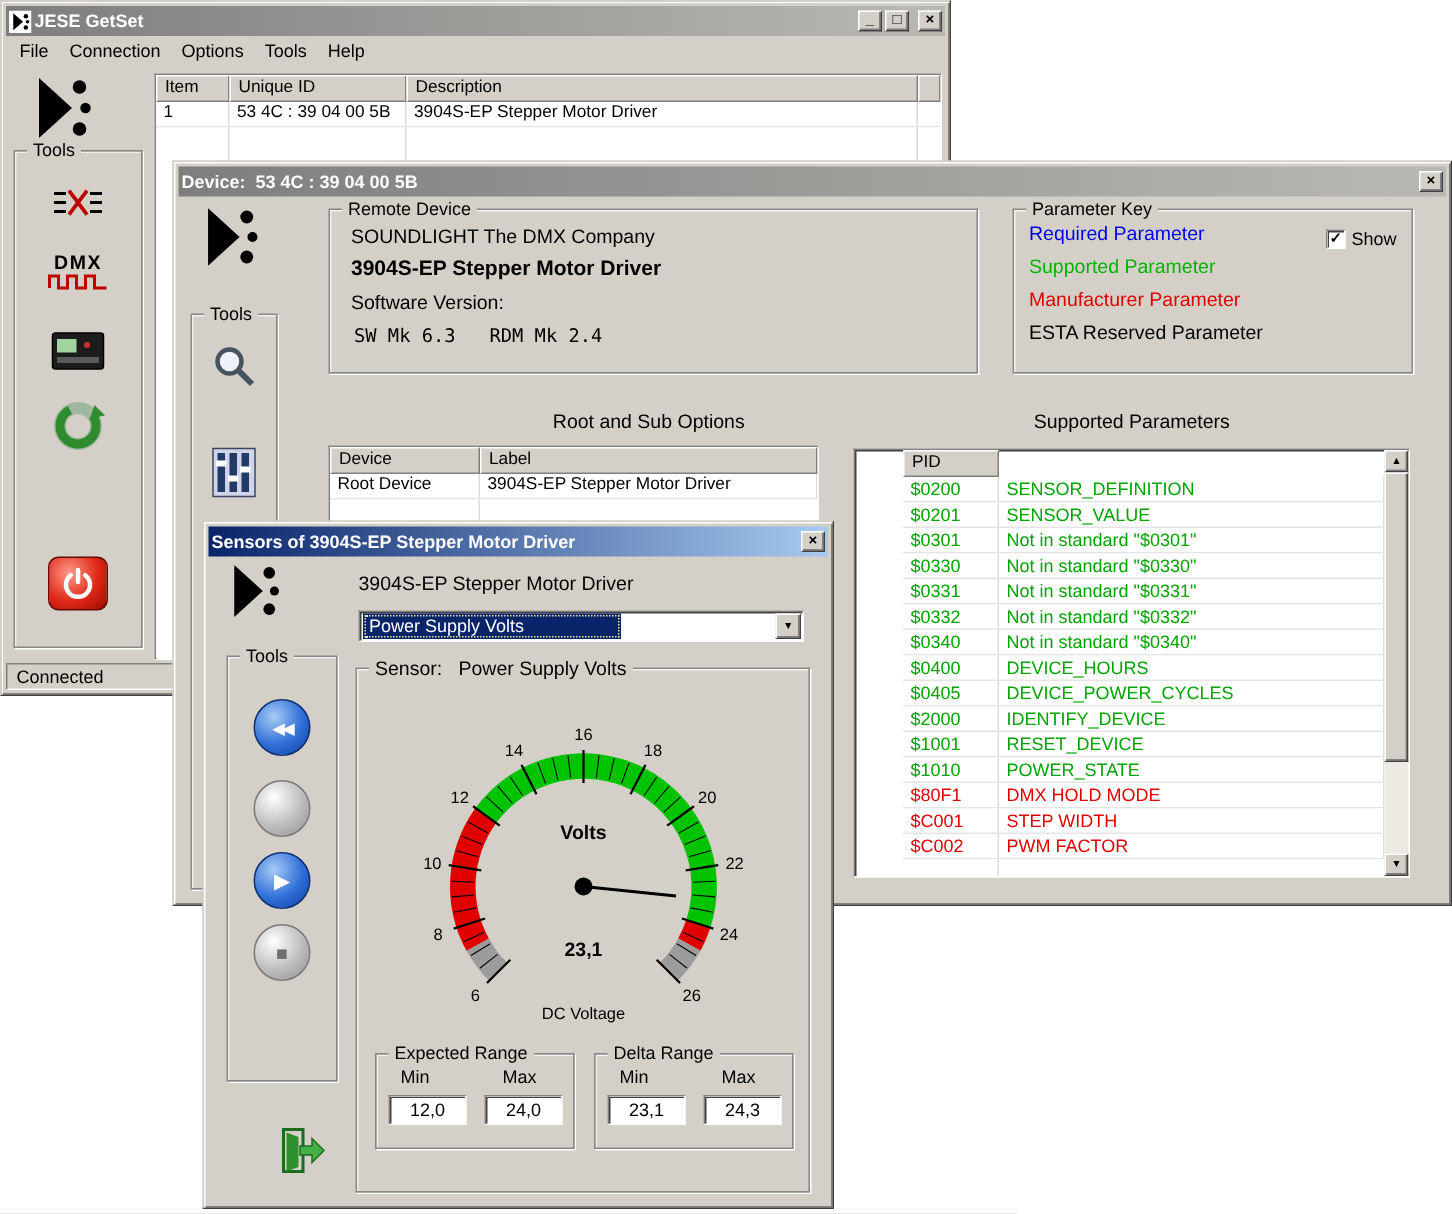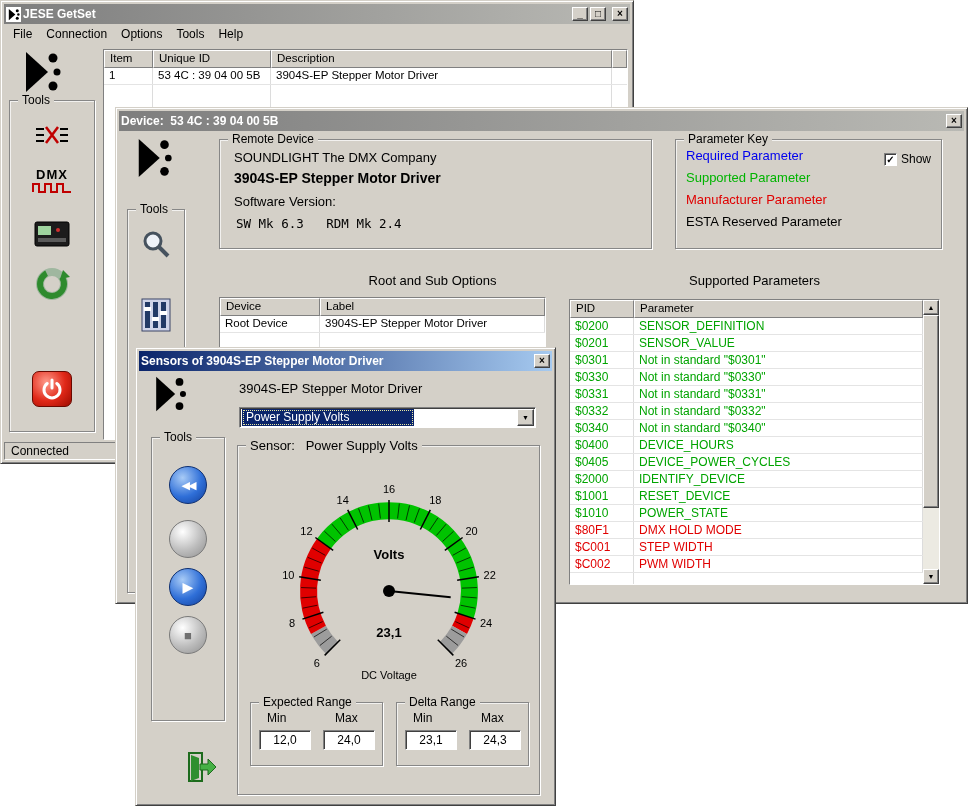--- a/index.html
+++ b/index.html
@@ -46,21 +46,21 @@
         border-color:#fff #808080 #808080 #fff; font-size:11.5px; padding:1px 5px;
         white-space:nowrap; overflow:hidden; }
   .trow { display:flex; flex:none; height:17px; font-size:11.5px; background:#fff;
           border-bottom:1px solid #e4e4e4; }
   .trow .cell { padding:1px 5px; white-space:nowrap; overflow:hidden;
                 border-right:1px solid #dcdcdc; }
   .params-rows .trow { font-size:12px; }
   .grid-ext { flex:1; display:flex; background:#fff; }
   .grid-ext > div { border-right:1px solid #dcdcdc; flex:none; }
 
-  .hflex { display:flex; }
+  .hflex { display:flex;padding-left:32px; }
   .vscroll { width:16px; flex:none; display:flex; flex-direction:column; background:#eceae2; }
   .sb-btn { height:15px; flex:none; background:#d4d0c8; border:1px solid;
             border-color:#fff #404040 #404040 #fff; box-shadow:inset -1px -1px 0 #808080;
             font-size:7px; line-height:13px; text-align:center; }
   .sb-track { flex:1; position:relative; }
   .sb-thumb { position:absolute; left:0; right:0; top:0; height:76%; background:#d4d0c8;
               border:1px solid; border-color:#fff #404040 #404040 #fff;
               box-shadow:inset -1px -1px 0 #808080; }
 
   .tool-icon { position:absolute; left:50%; transform:translateX(-50%); text-align:center; }
@@ -277,21 +277,20 @@
         </div>
       <div class="grid-ext">
         <div style="width:100px"></div>
       </div>
     </div>
 
     <div class="datatable sunken hflex" style="left:450px;top:168px;width:371px;height:286px;flex-direction:row;">
       <div class="dt-main">
         <div class="thead">
           <div class="th" style="width:64px">PID</div>
-          <div class="th" style="flex:1">Parameter</div>
         </div>
         <div class="params-rows">
             <div class="trow" style="color: rgb(0, 164, 0);">
               <div class="cell" style="width: 64px; flex: 0 0 auto;">$0200</div>
               <div class="cell" style="flex: 1 1 0%;">SENSOR_DEFINITION</div>
             </div>
             <div class="trow" style="color: rgb(0, 164, 0);">
               <div class="cell" style="width: 64px; flex: 0 0 auto;">$0201</div>
               <div class="cell" style="flex: 1 1 0%;">SENSOR_VALUE</div>
             </div>
@@ -338,21 +337,21 @@
             <div class="trow" style="color: rgb(224, 0, 0);">
               <div class="cell" style="width: 64px; flex: 0 0 auto;">$80F1</div>
               <div class="cell" style="flex: 1 1 0%;">DMX HOLD MODE</div>
             </div>
             <div class="trow" style="color: rgb(224, 0, 0);">
               <div class="cell" style="width: 64px; flex: 0 0 auto;">$C001</div>
               <div class="cell" style="flex: 1 1 0%;">STEP WIDTH</div>
             </div>
             <div class="trow" style="color: rgb(224, 0, 0);">
               <div class="cell" style="width: 64px; flex: 0 0 auto;">$C002</div>
-              <div class="cell" style="flex: 1 1 0%;">PWM WIDTH</div>
+              <div class="cell" style="flex: 1 1 0%;">PWM FACTOR</div>
             </div>
           </div>
         <div class="grid-ext">
           <div style="width:64px"></div>
         </div>
       </div>
       <div class="vscroll">
         <div class="sb-btn">▲</div>
         <div class="sb-track">
           <div class="sb-thumb"></div>

